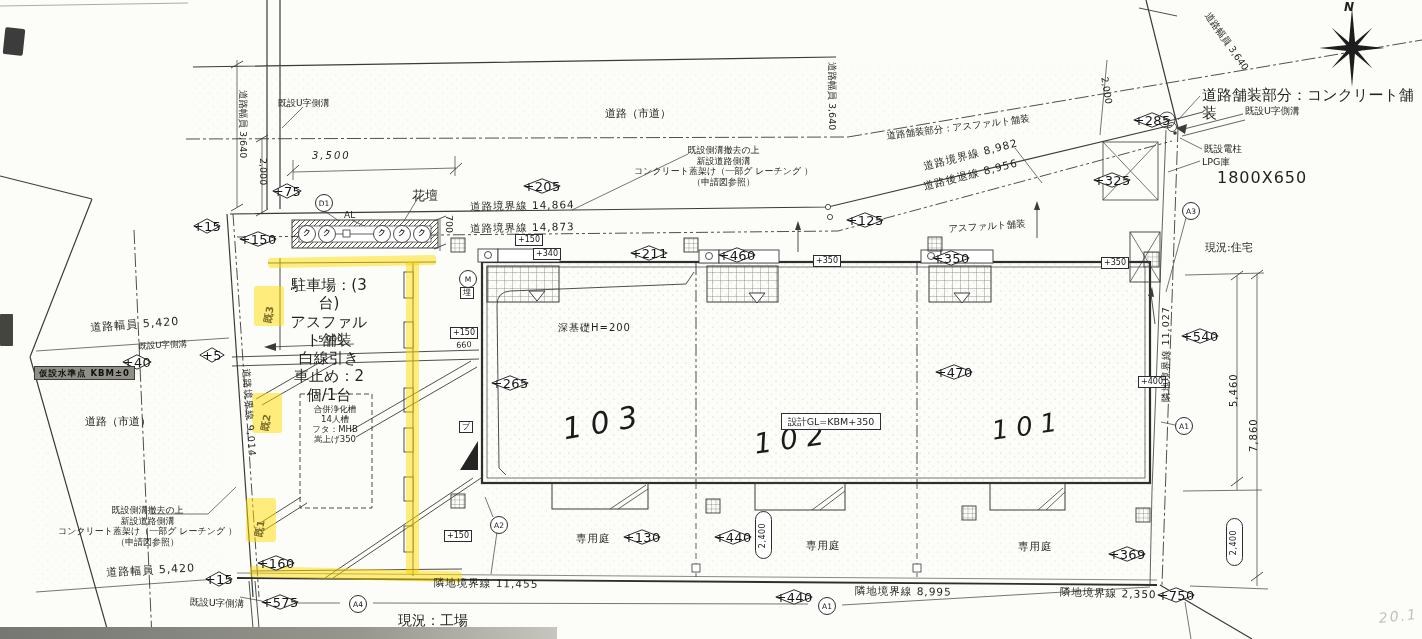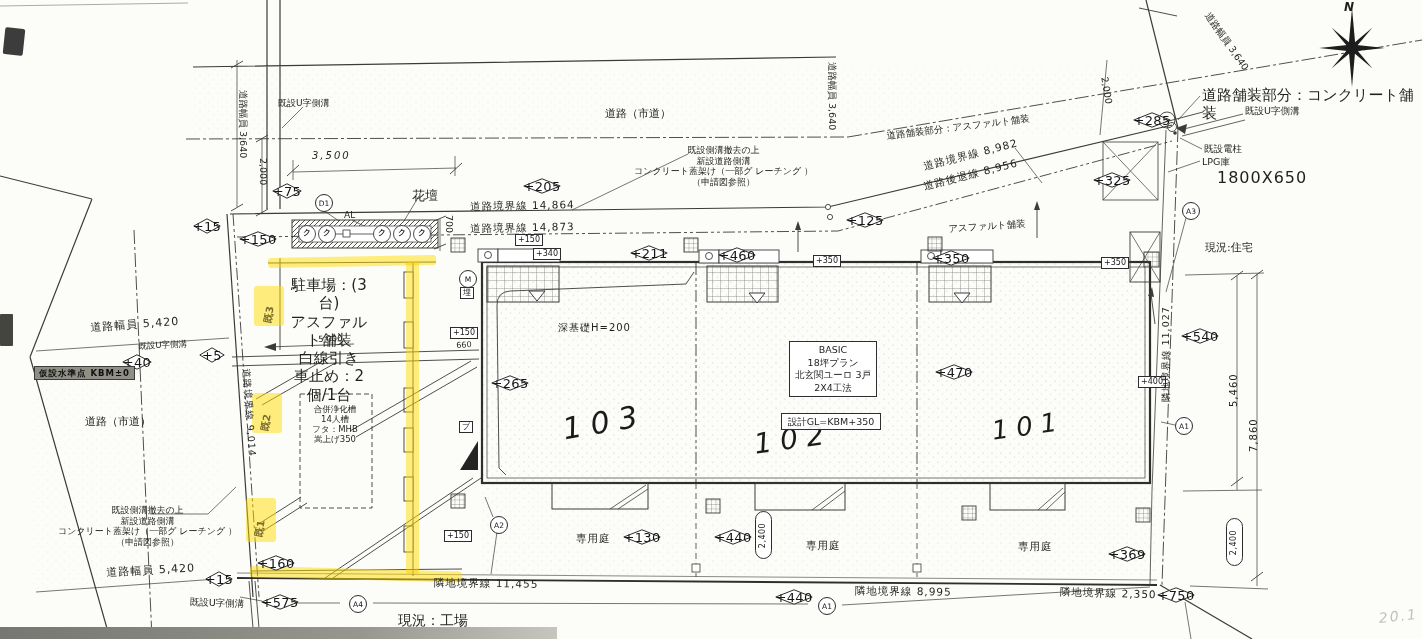--- a/index.html
+++ b/index.html
@@ -440,24 +440,20 @@
       <div class="lbl hand2" style="left: 1344px; top: 0px; font-size: 12px;">N</div>
       <div class="lbl pencil" style="left: 1378px; top: 610px; font-size: 14px; transform: rotate(-6deg);">20.1</div>
       <div class="lbl handmark" style="left: 262px; top: 322px; font-size: 10px; transform: rotate(-80deg);">既3</div>
       <div class="lbl handmark" style="left: 259px; top: 430px; font-size: 10px; transform: rotate(-80deg);">既2</div>
       <div class="lbl handmark" style="left: 253px; top: 536px; font-size: 10px; transform: rotate(-80deg);">既1</div>
       <div class="lbl plant" style="left: 303px; top: 228px; font-size: 8px;">ク</div>
       <div class="lbl plant" style="left: 323px; top: 228px; font-size: 8px;">ク</div>
       <div class="lbl plant" style="left: 378px; top: 228px; font-size: 8px;">ク</div>
       <div class="lbl plant" style="left: 398px; top: 228px; font-size: 8px;">ク</div>
       <div class="lbl plant" style="left: 418px; top: 228px; font-size: 8px;">ク</div>
-      <div class="lbl boxed" style="left: 789px; top: 341px; font-size: 9.5px; width: 80px; text-align: center; line-height: 1.32;">BASIC
-18坪プラン
-北玄関ユーロ 3戸
-2X4工法</div>
       <div class="lbl boxed" style="left: 781px; top: 413px; font-size: 9.5px; width: 92px; text-align: center;">設計GL=KBM+350</div>
     </div>
 
   <div class="fx-layer">
     <div class="artifact bar-bottom"></div>
     <div class="artifact blob-tl"></div>
     <div class="artifact blob-left"></div>
   </div>
 
 </div>

